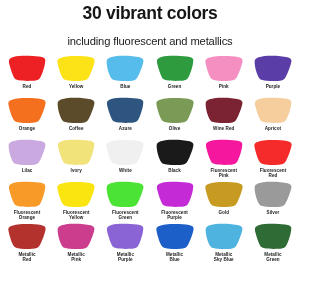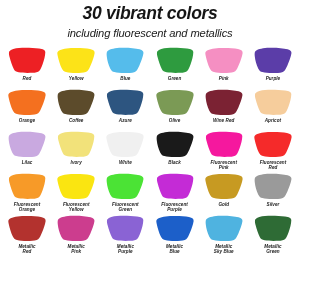--- a/index.html
+++ b/index.html
@@ -15,21 +15,20 @@
     color: #1a1a1a;
     -webkit-font-smoothing: antialiased;
   }
 
   #page {
     position: relative;
     width: 300px;
     height: 299px;
     background: #ffffff;
     box-sizing: border-box;
-    font-style: italic;
   }
 
   
   #header {
     text-align: center;
     padding-top: 3px;
   }
   #title {
     font-size: 17.5px;
     font-weight: 700;
@@ -37,21 +36,21 @@
     line-height: 1.15;
     color: #161616;
     margin: 0;
   }
   #subtitle {
     font-size: 11.2px;
     font-weight: 400;
     letter-spacing: -0.15px;
     line-height: 1.2;
     color: #202020;
-    margin: 4px 0 0 0;
+    margin: 12px 0 0 0;
   }
 
   
   #grid {
     margin-top: 6px;
     display: flex;
     flex-direction: column;
   }
   .swatch-row {
     display: flex;

